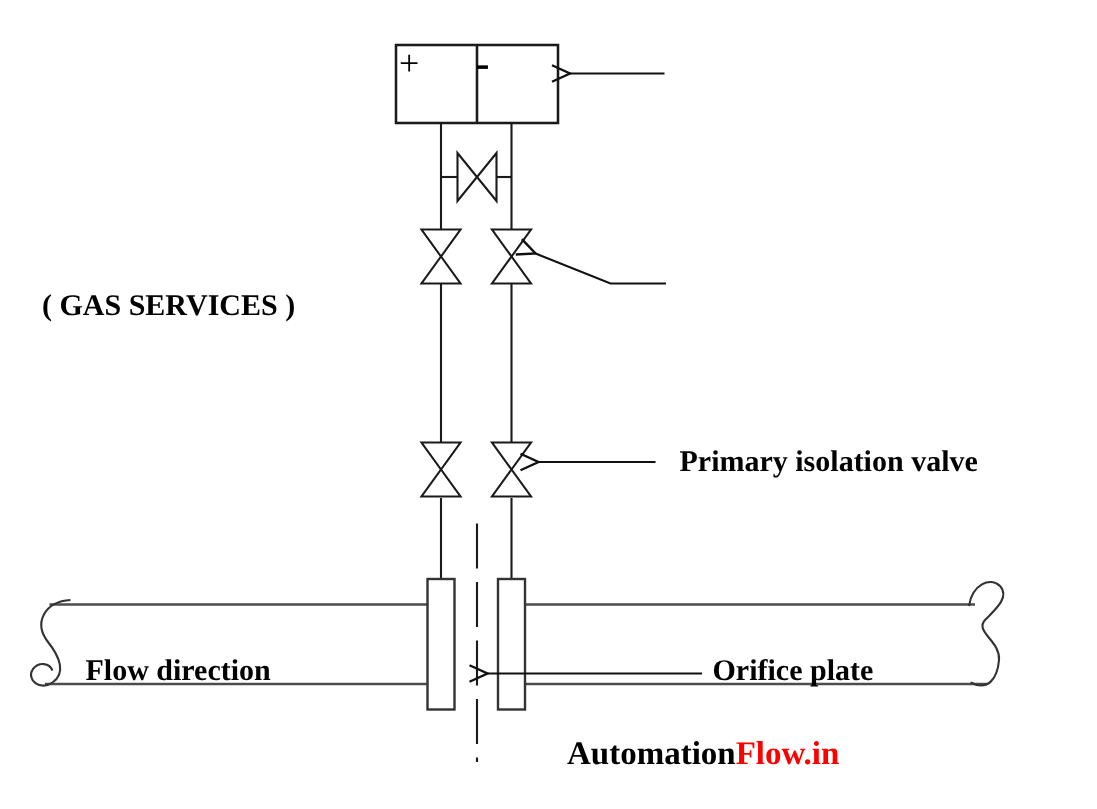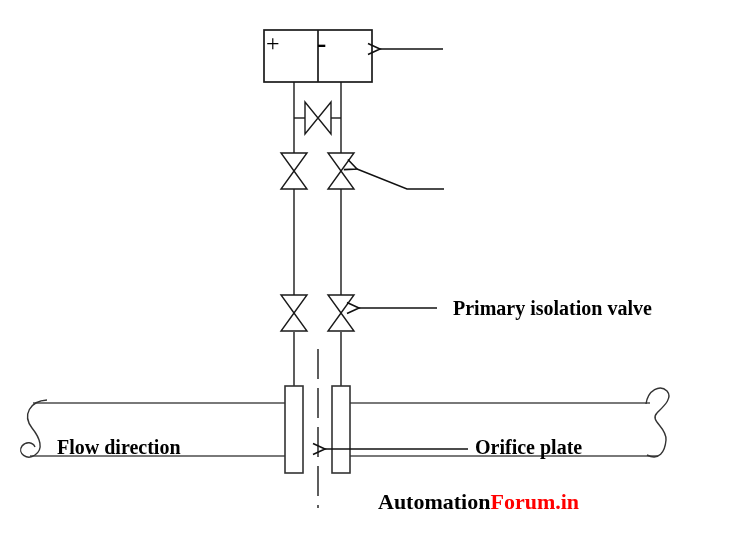--- a/index.html
+++ b/index.html
@@ -100,24 +100,25 @@
       <line x1="437" y1="308" x2="359" y2="308" marker-end="url(#ah)"></line>
       <line x1="468" y1="449" x2="325" y2="449" marker-end="url(#ah)"></line>
     </g>
   </svg>
 
   <span class="sign plus" style="left:266px;top:30px;">+</span>
   <span class="sign minus" style="left:317px;top:27px;">-</span>
 
 
 
+  <div class="lbl" style="left:28px;top:193px;">( GAS SERVICES )</div>
 
   <div class="lbl" style="left:453px;top:297px;">Primary isolation valve</div>
 
   <div class="lbl" style="left:57px;top:436px;">Flow direction</div>
 
   <div class="lbl" style="left:475px;top:436px;text-align:right;">Orifice plate</div>
 
   <div class="watermark" style="left:378px;top:489px;">
-    <span>Automation</span><span style="color: rgb(255, 0, 0);">Forum.in</span>
+    <span>Automation</span><span style="color: rgb(255, 0, 0);">Flow.in</span>
   </div>
 
 </div>
 
 </body></html>

